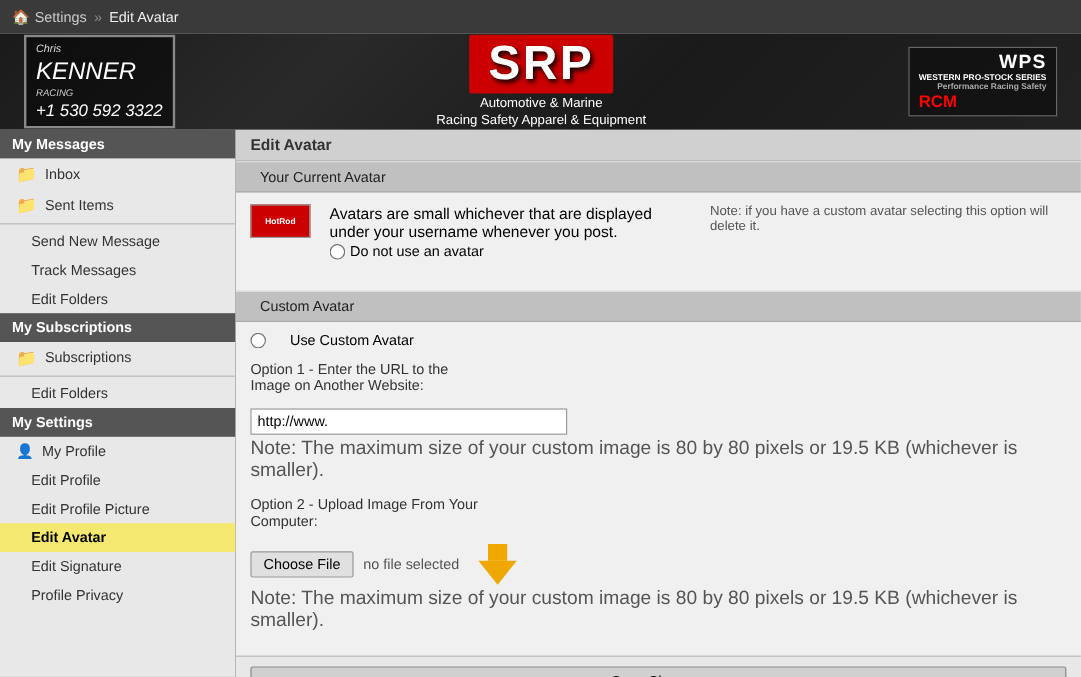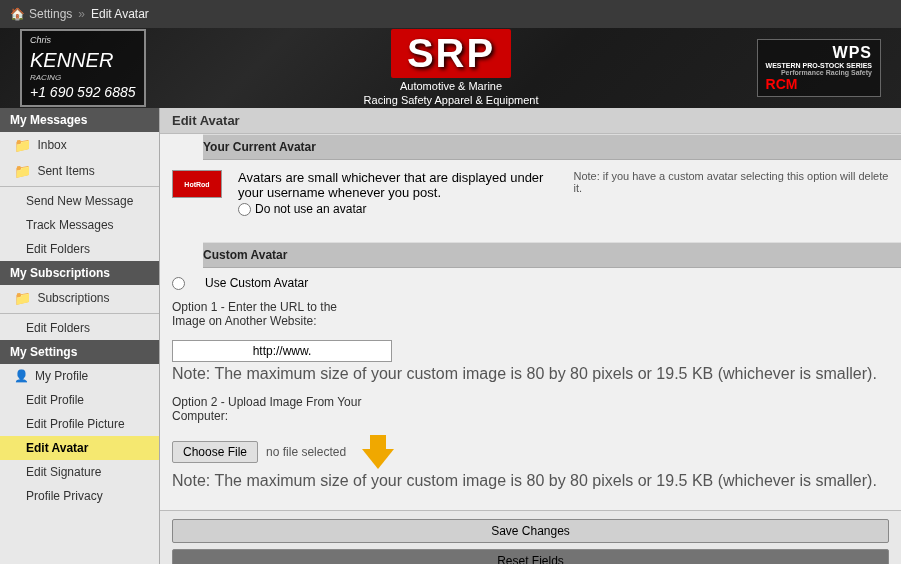--- a/index.html
+++ b/index.html
@@ -74,21 +74,21 @@
 
     
     .main-layout {
       display: flex;
       height: calc(564px - 28px - 80px);
       background: #c8c8c8;
     }
 
     
     .sidebar {
-      width: 160px;
+      width: 197px;
       background: #e8e8e8;
       border-right: 1px solid #aaa;
       padding: 0;
       flex-shrink: 0;
     }
     .sidebar-section-title {
       background: #555;
       color: #fff;
       font-weight: bold;
       font-size: 12px;
@@ -120,25 +120,24 @@
       border-bottom: 1px solid #bbb;
       padding: 5px 12px;
       font-size: 13px;
       font-weight: bold;
       color: #333;
     }
     .section-title {
       background: #c0c0c0;
       border-bottom: 1px solid #aaa;
       border-top: 1px solid #ddd;
-      padding: 5px 0;
-      font-size: 12px;
-      font-weight: bold;
+      padding: 5px 20px;
+      font-size: 12px;
+      font-weight: normal;
       color: #222;
-      margin-left: 43px;
     }
     .content-body { padding: 10px 12px; }
 
     
     .avatar-row { display: flex; align-items: flex-start; gap: 16px; margin-bottom: 10px; }
     .avatar-img-box {
       width: 50px; height: 28px;
       border: 1px solid #999;
       background: #cc0000;
       display: flex; align-items: center; justify-content: center;
@@ -153,26 +152,25 @@
     .avatar-info-right { flex: 1; font-size: 11px; color: #555; }
 
     
     .custom-avatar-content { padding: 8px 12px; }
     .custom-radio-row { display: flex; align-items: center; gap: 20px; font-size: 12px; margin-bottom: 10px; }
 
     .option-row { display: flex; align-items: flex-start; gap: 12px; margin-bottom: 12px; flex-direction: column; }
     .option-label { width: 190px; font-size: 12px; color: #333; flex-shrink: 0; }
     .option-control { flex: 1; }
     .url-input {
-      width: 220px;
+      width: 264px;
       border: 1px solid #999;
       padding: 3px 5px;
       font-size: 12px;
       background: #fff;
-      text-align: center;
     }
     .option-note { font-size: 16px; color: #555; margin-top: 3px; }
 
     .file-upload-row { display: flex; align-items: center; gap: 8px; }
     .choose-file-btn {
       background: #e0e0e0;
       border: 1px solid #999;
       padding: 3px 10px;
       font-size: 12px;
       cursor: pointer;
@@ -222,21 +220,21 @@
   <span style="margin: 0 6px; color:#888;">»</span>
   <span style="color:#eee;">Edit Avatar</span>
 </div>
 
 <div class="banner">
   <div class="banner-inner">
     <div class="banner-logo-left">
       <div style="font-size:9px; font-style:italic; color:#ddd;">Chris</div>
       <div class="name">KENNER</div>
       <div style="font-size:8px; color:#ccc; font-style:italic;">RACING</div>
-      <div class="phone">+1 690 592 6885</div>
+      <div class="phone">+1 530 592 3322</div>
     </div>
     <div class="banner-center">
       <div class="banner-srp">SRP</div>
       <div class="banner-tagline">Automotive &amp; Marine</div>
       <div class="banner-tagline">Racing Safety Apparel &amp; Equipment</div>
     </div>
     <div class="banner-right">
       <div class="wps">WPS</div>
       <div style="font-size:7px;">WESTERN PRO-STOCK SERIES</div>
       <div style="font-size:7px; color:#aaa;">Performance Racing Safety</div>

